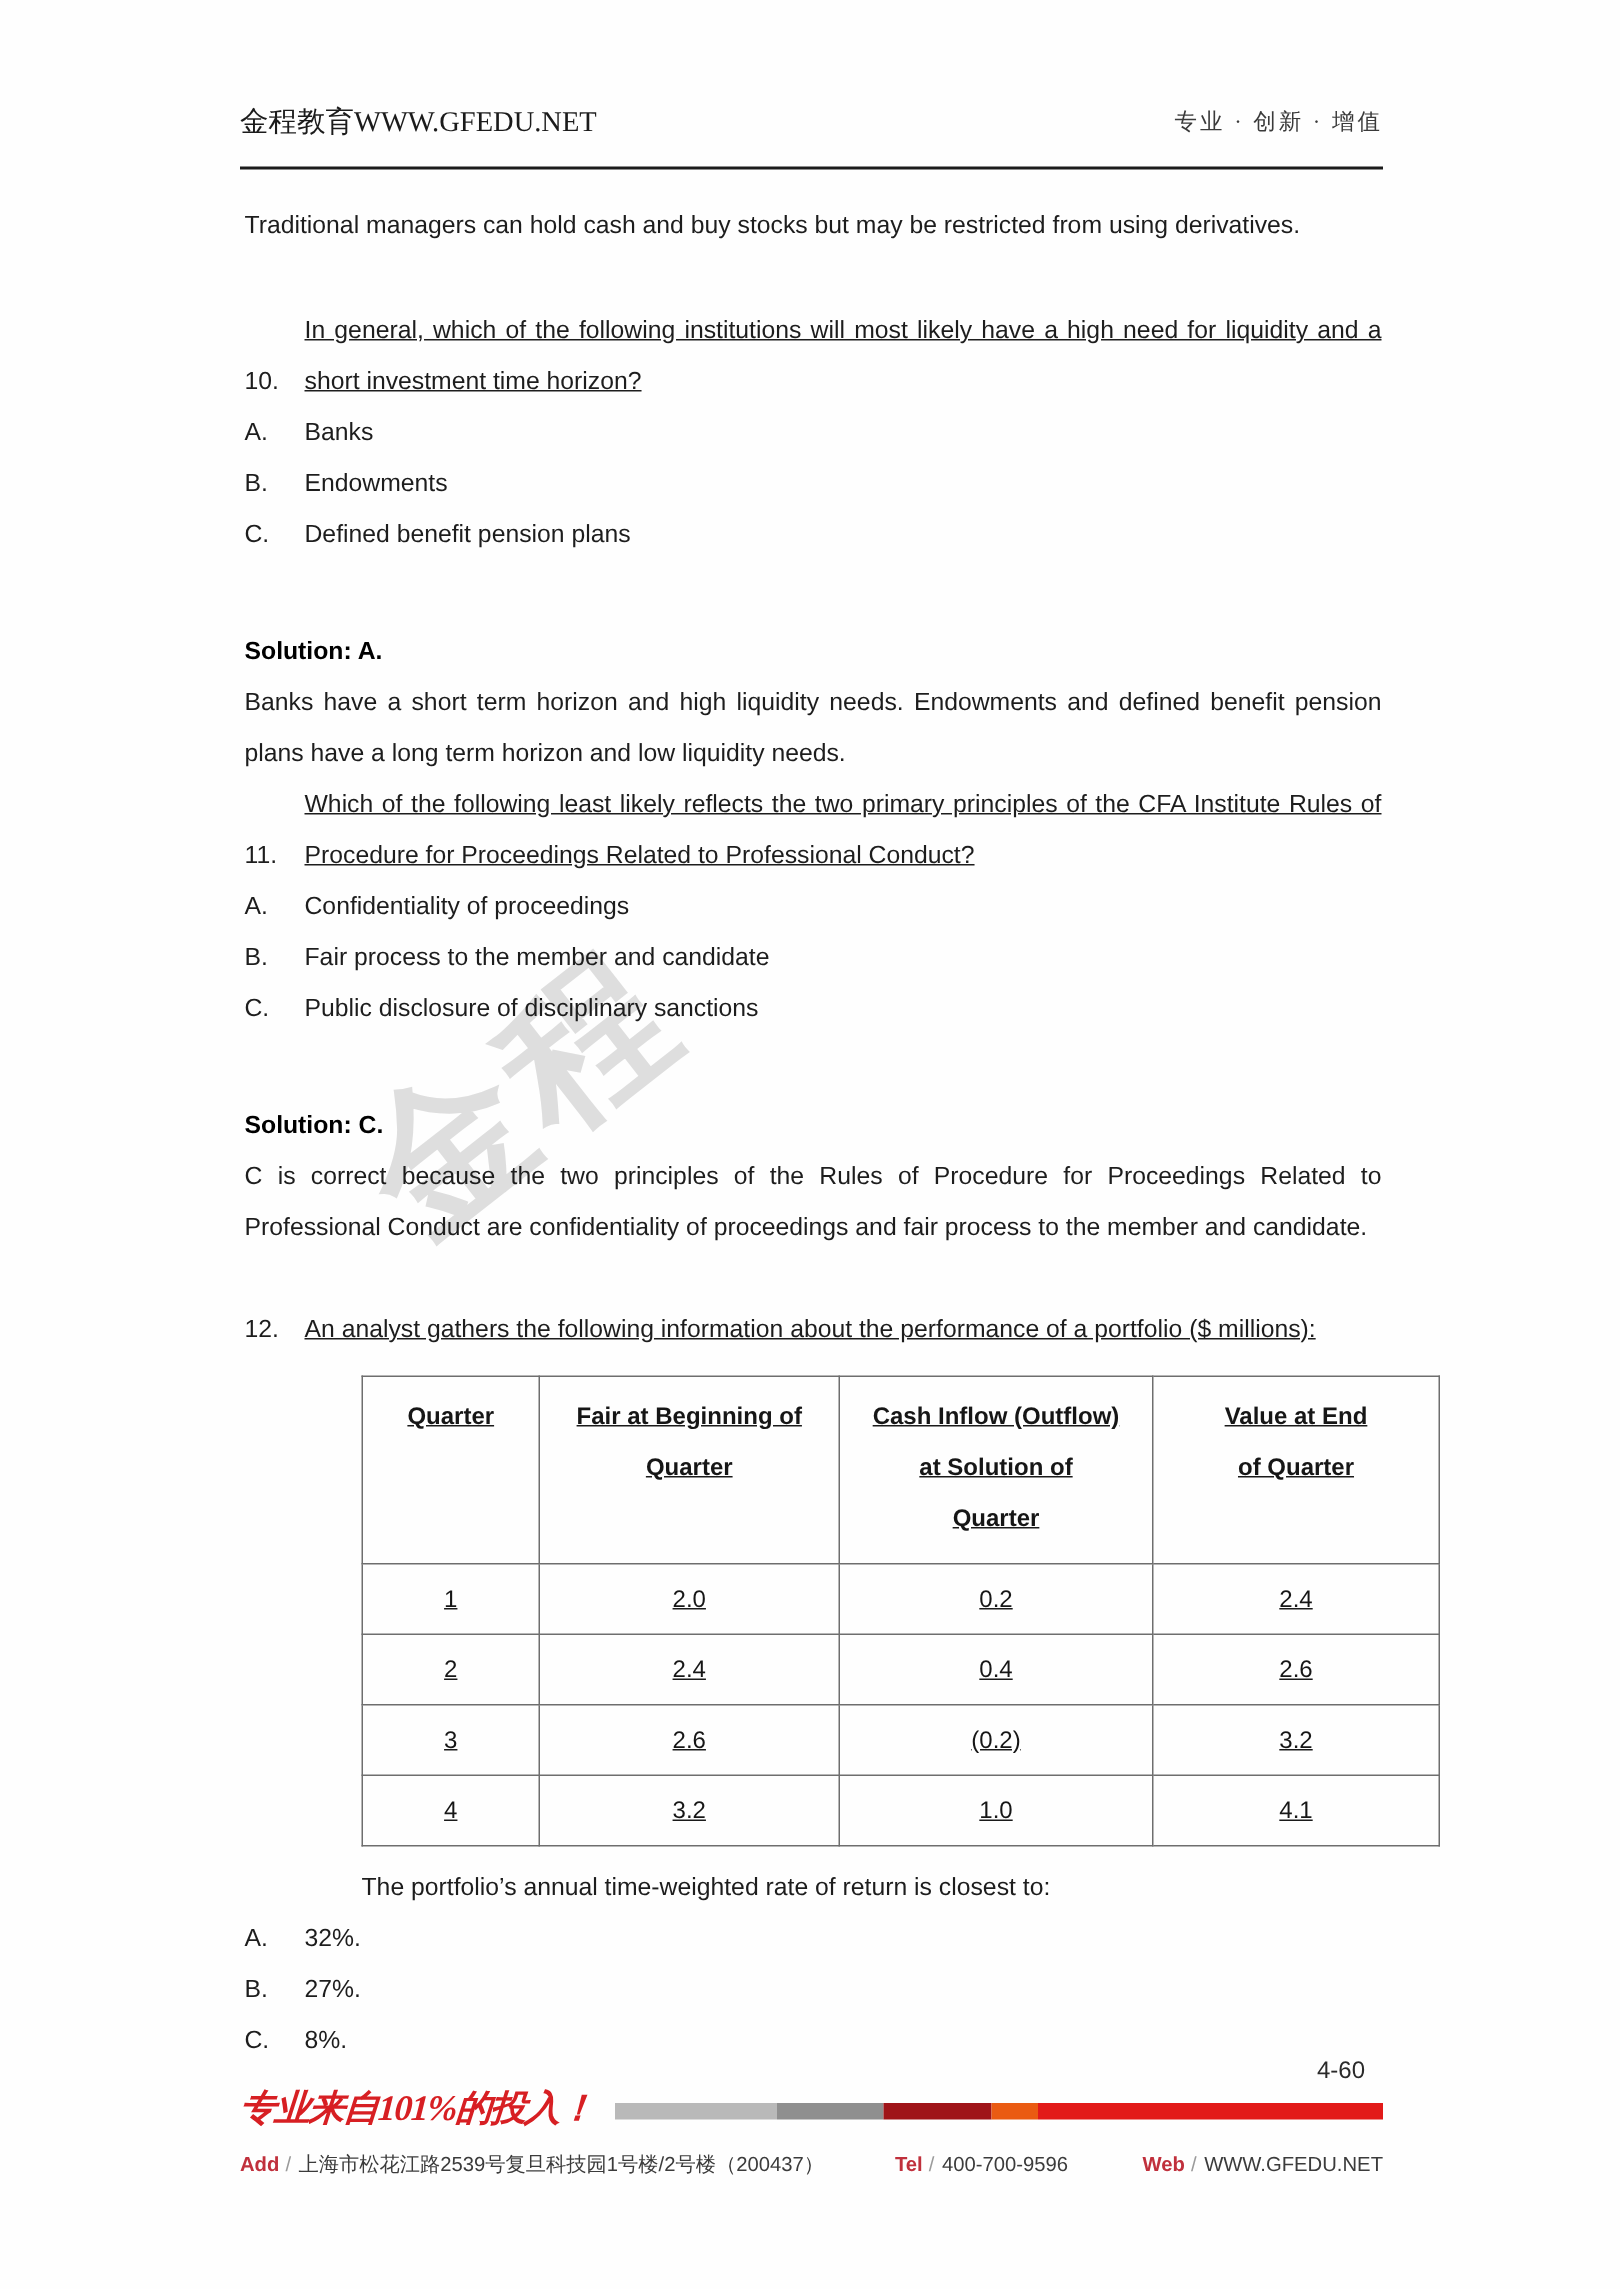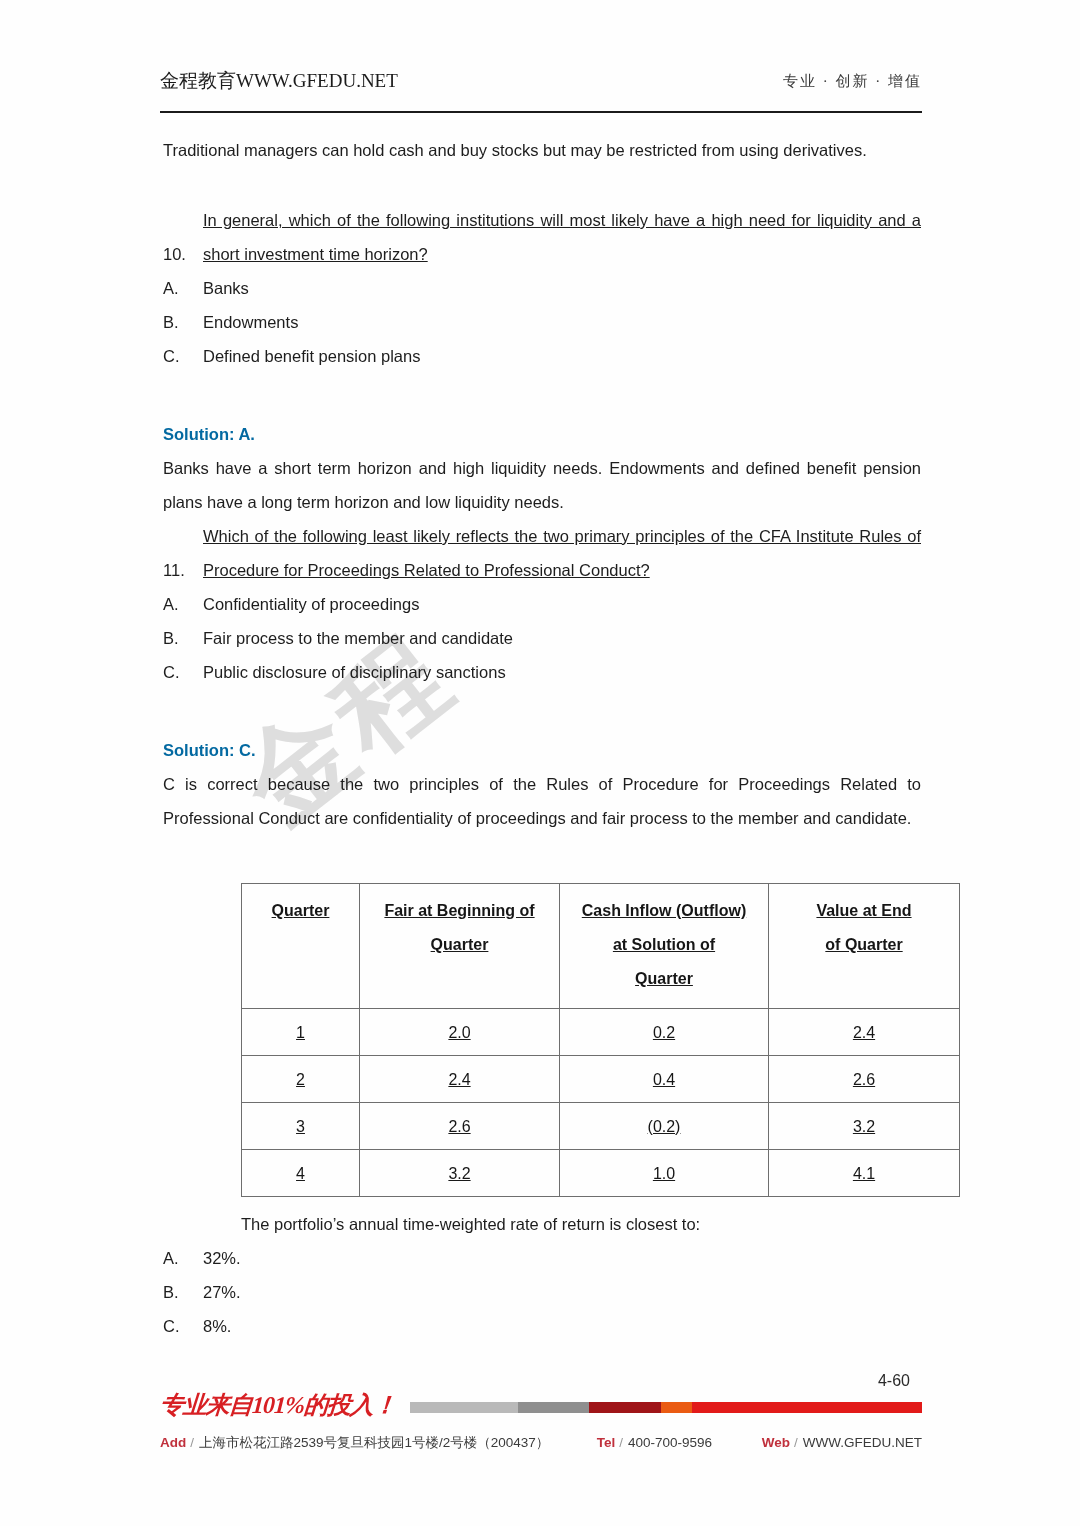--- a/index.html
+++ b/index.html
@@ -107,21 +107,21 @@
     flex: 1;
     font-size: 16.5px;
     line-height: 34px;
     color: #1d1d1d;
   }
 
   .solution {
     font-size: 16.5px;
     line-height: 34px;
     font-weight: bold;
-    color: #0369a1;
+    color: #000000;
     margin: 0;
   }
   .spacer-md { height: 34px; }
   .spacer-lg { height: 44px; }
 
   
   .table-wrap {
     margin: 14px 0 0 78px;
     width: 666px;
     text-decoration: underline;
@@ -298,20 +298,24 @@
       <div class="opttext">Public disclosure of disciplinary sanctions</div>
     </div>
 
     <div class="spacer-lg"></div>
 
     <p class="solution">Solution: C.</p>
     <p class="para">C is correct because the two principles of the Rules of Procedure for Proceedings Related to Professional Conduct are confidentiality of proceedings and fair process to the member and candidate.</p>
 
     <div class="spacer-md"></div>
 
+    <div class="qitem">
+      <div class="qnum">12.</div>
+      <div class="qtext">An analyst gathers the following information about the performance of a portfolio ($ millions):</div>
+    </div>
 
     <div class="table-wrap">
       <table class="perf">
         <thead>
           <tr>
             <th class="col-q">
               <div>Quarter</div>
             </th>
             <th class="col-beg">
               <div>Fair at Beginning of</div>

